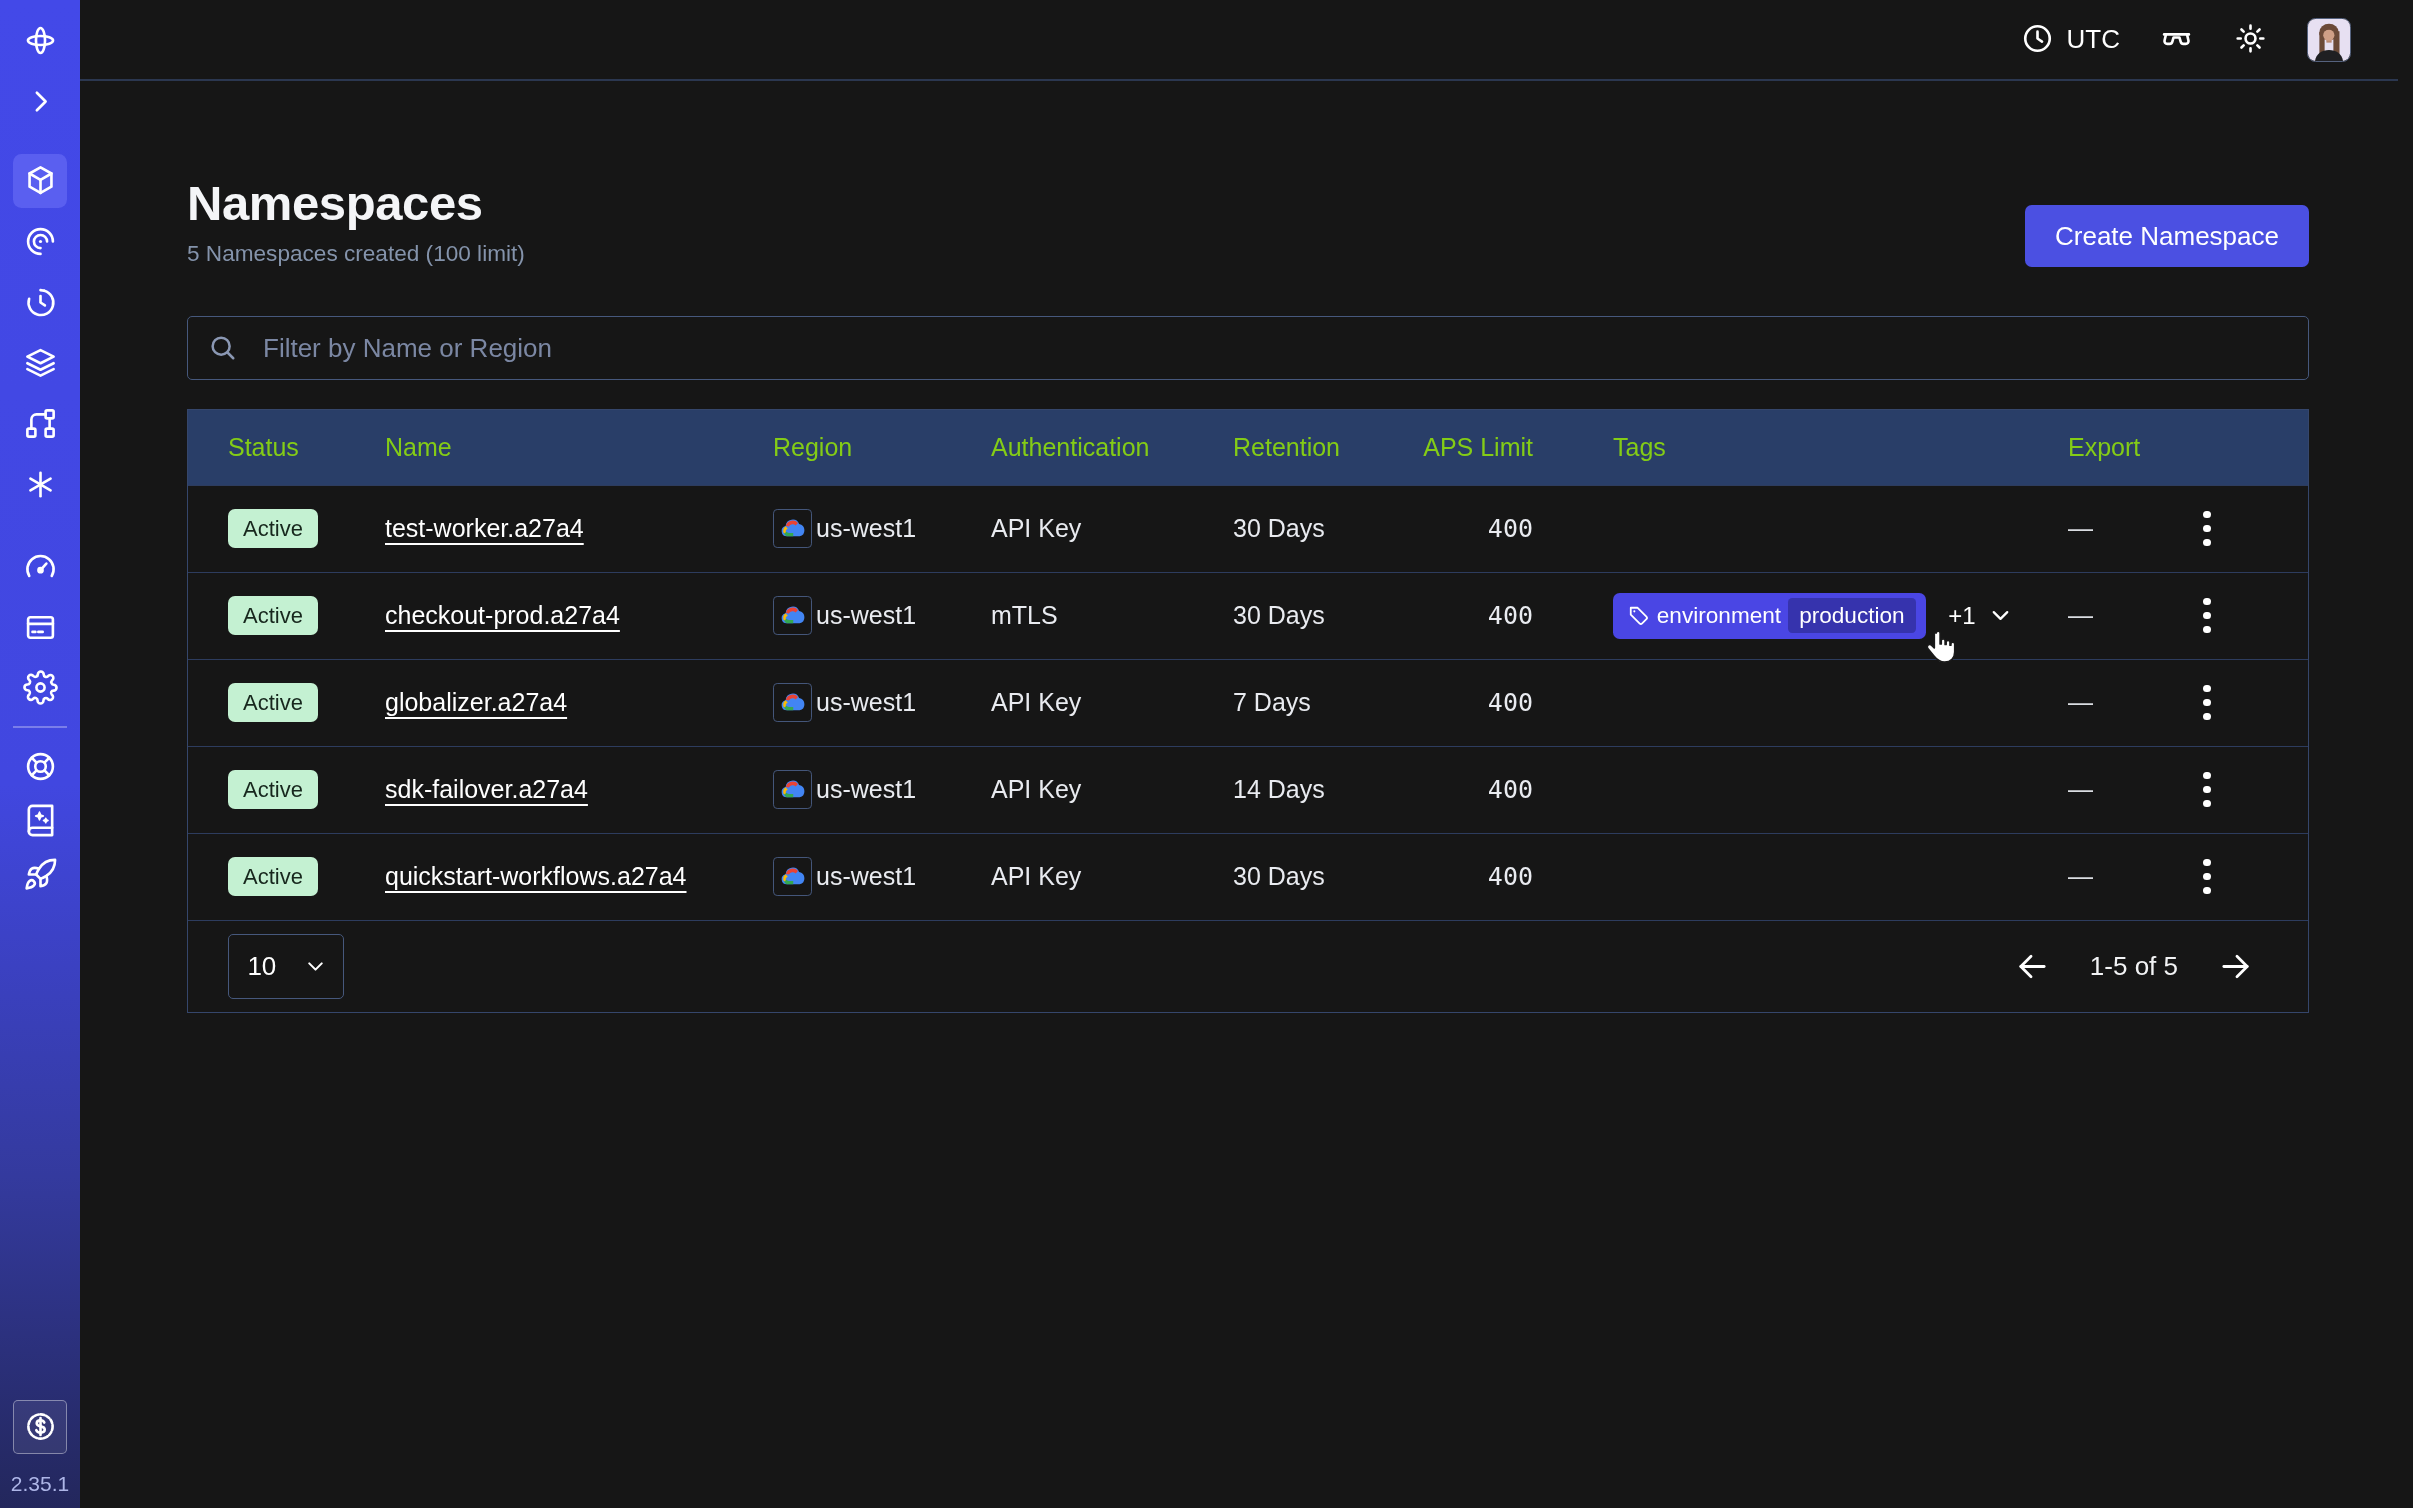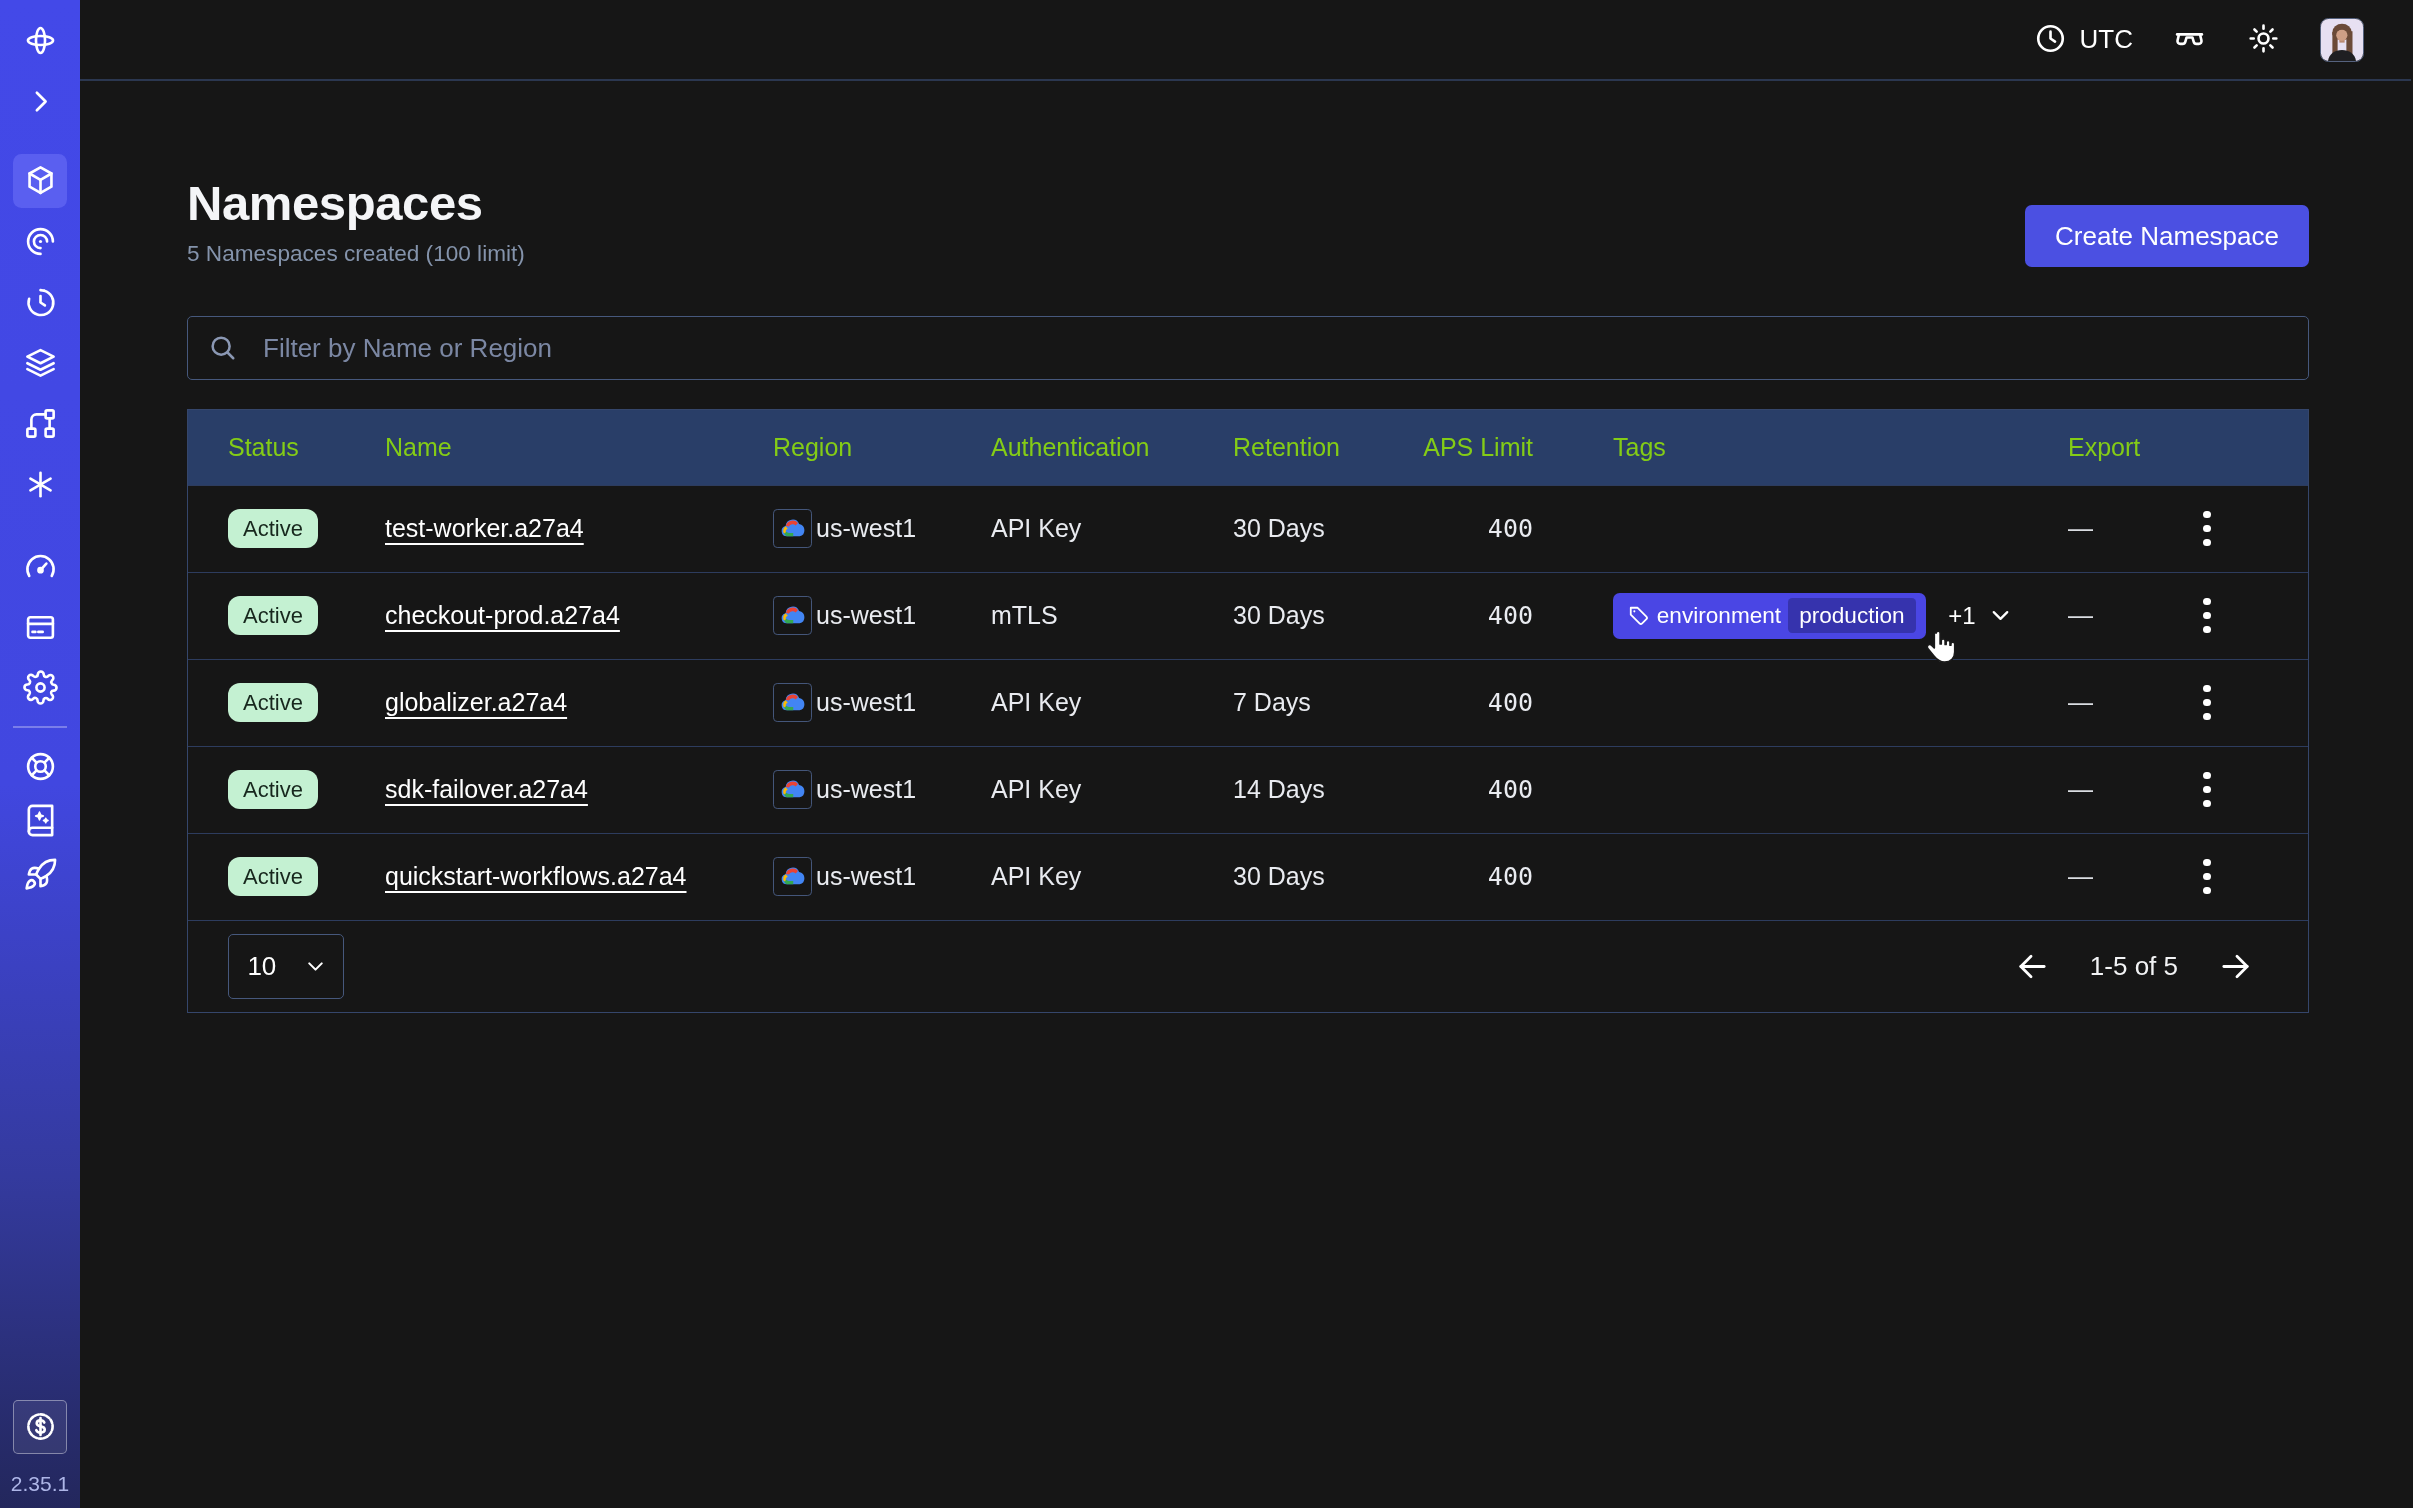--- a/index.html
+++ b/index.html
@@ -20,21 +20,21 @@
   .sb-group-main { margin-top:25px; display:flex; flex-direction:column; row-gap:6.7px; align-items:center; }
   .sb-group-account { margin-top:28px; display:flex; flex-direction:column; row-gap:6.7px; align-items:center; }
   .sb-divider { width:54px; height:1.7px; background:rgba(255,255,255,.3); margin:11.7px 0; }
   .sb-group-help { display:flex; flex-direction:column; row-gap:0; align-items:center; }
   .sb-spacer { flex:1 1 auto; }
   .sb-plan { width:54px; height:54px; border:1.7px solid rgba(255,255,255,.4); border-radius:5px;
              background:rgba(255,255,255,.07); }
   .sb-version { margin-top:18.4px; margin-bottom:11.7px; font-size:21px; color:#aeb6e8; }
 
   
-  .topbar { position:fixed; left:80px; right:2px; top:0; height:81px; background:#161616;
+  .topbar { position:fixed; left:80px; right:15px; top:0; height:81px; background:#161616;
             border-bottom:2.5px solid #2b3750; display:flex; align-items:center;
             justify-content:flex-end; gap:39px; padding-right:47px; z-index:10; }
   .tb-icon svg { width:35px; height:35px; stroke:#fff; fill:none; stroke-width:1.8;
                  stroke-linecap:round; stroke-linejoin:round; }
   .tb-btn { background:none; border:none; display:flex; align-items:center; gap:11.7px;
             color:#fff; cursor:pointer; }
   .tb-utc-label { font-size:26px; }
   .avatar { width:44px; height:44px; border-radius:8.4px; border:1.7px solid #55627e; overflow:hidden;
             padding:0; background:none; cursor:pointer; }
   .avatar svg { display:block; width:100%; height:100%; }
@@ -60,21 +60,21 @@
 
   
   .table { margin-top:28.5px; border:1.7px solid #35466b; }
   .tgrid { display:grid; grid-template-columns:157px 388px 218px 242px 190px 110px 535px 1fr;
            align-items:center; padding:0 40px; }
   .thead { height:75px; background:#293e68; font-size:25px; font-weight:500; color:#84cc16; }
   .th-aps { justify-self:end; }
   .th-tags { padding-left:80px; }
   .trow { height:87px; border-top:1.7px solid #2d3c5e; font-size:25px; color:#e9ebf0; }
   .badge { display:inline-block; background:#c4f1d2; color:#17271d; font-size:22px;
-           padding:6.7px 15px; border-radius:12px; }
+           padding:6.7px 15px; border-radius:7px; }
   .ns-link { color:#fff; text-decoration:underline; text-underline-offset:5.9px;
              text-decoration-thickness:1.7px; cursor:pointer; }
   .cell-region { display:flex; align-items:center; gap:4px; }
   .gcp-box { width:39px; height:39px; border:1.7px solid #44567a; border-radius:4.2px;
              display:flex; align-items:center; justify-content:center; flex:none; }
   .gcp-box svg { width:30px; height:30px; }
   .cell-aps { justify-self:end; font-family:"DejaVu Sans Mono", monospace; font-size:25px; }
   .cell-tags { padding-left:80px; display:flex; align-items:center; }
   .tagpill { display:inline-flex; align-items:center; background:#4a46e4; border-radius:6.7px;
              height:46px; padding:0 10px 0 14.2px; gap:7px; font-size:22.6px; color:#fff; }

